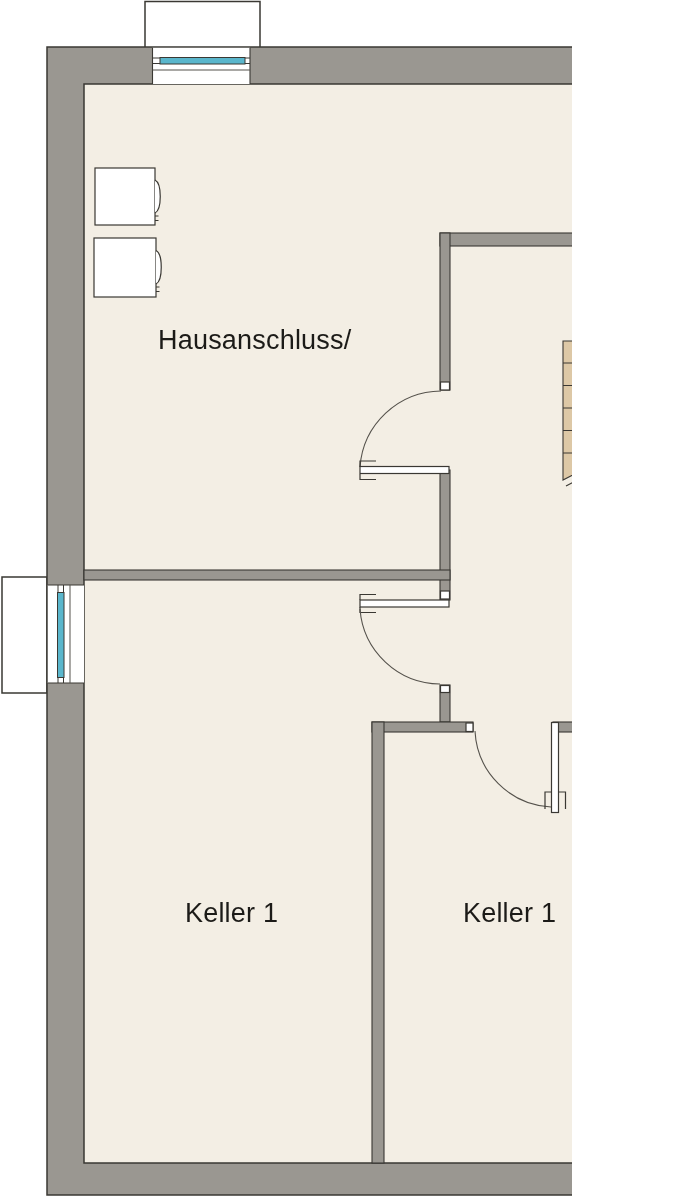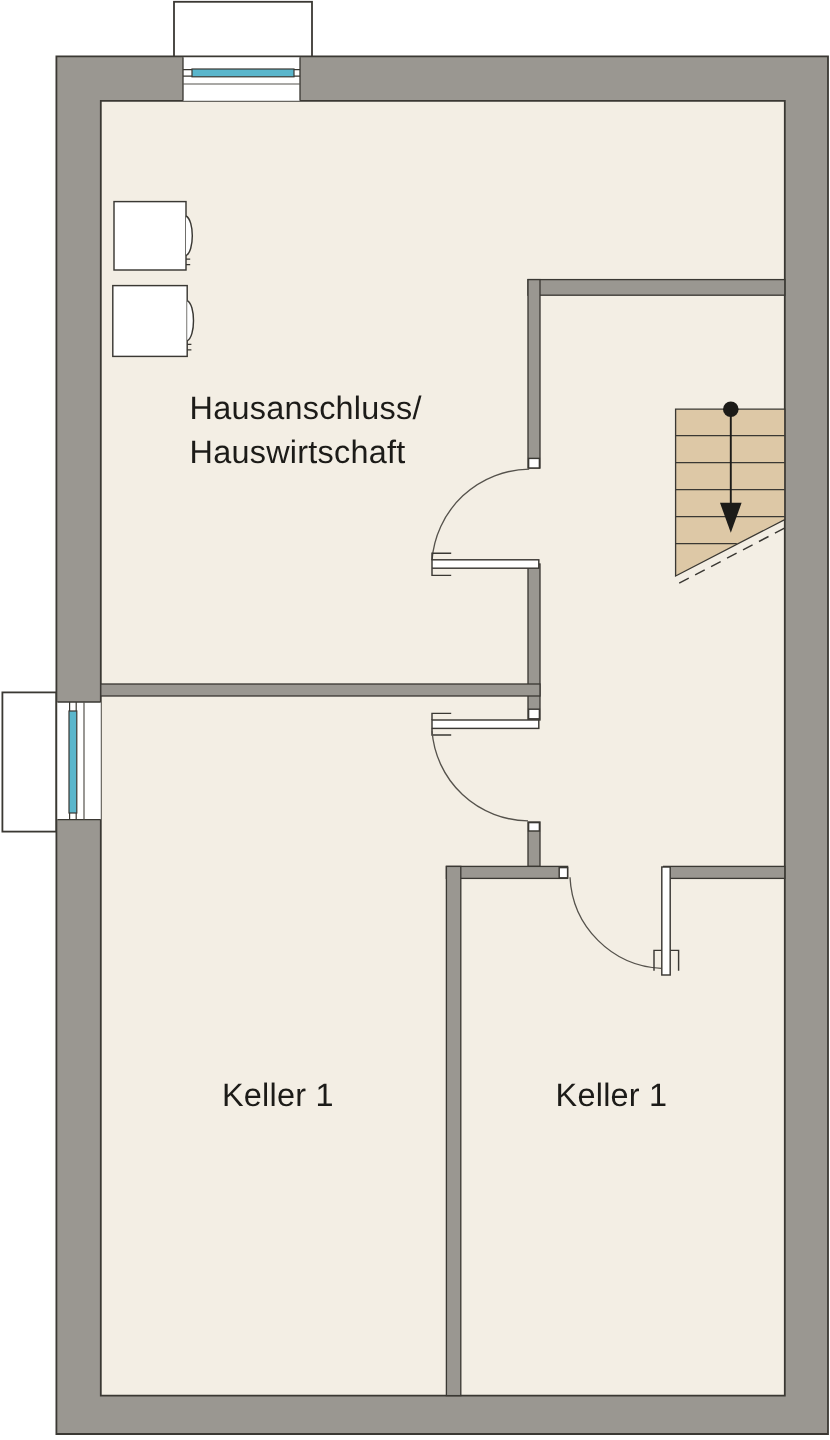--- a/index.html
+++ b/index.html
@@ -8,21 +8,21 @@
     --floor:#f3eee4;
     --stair:#ddc8a6;
     --glazing:#5ab6cc;
     --line:#3a3833;
     --thinline:#55524c;
     --text:#1c1b18;
   }
   html,body{margin:0;padding:0;background:var(--bg);}
   #plan{
     position:relative;
-    width:692px;height:1200px;
+    width:572px;height:1200px;
     background:var(--bg);
     font-family:"Liberation Sans", sans-serif;
     overflow:hidden;
   }
   #plan svg{position:absolute;left:0;top:0;}
   .room-label{
     position:absolute;
     color:var(--text);
     font-size:27px;
     line-height:37px;
@@ -123,18 +123,17 @@
       <g>
         <rect x="94" y="238" width="62" height="59"></rect>
         <path d="M156,250.5 C163,254 163,280.5 156,284"></path>
         <path d="M156,287 h3.5 M156,291.5 h3.5" style="stroke-width:1"></path>
       </g>
     </g>
   </svg>
 
   <div class="room-label" id="label-hausanschluss">
     <div>Hausanschluss/</div>
-    <div>Hauswirtschaft</div>
   </div>
   <div class="room-label" id="label-keller-left">Keller 1</div>
   <div class="room-label" id="label-keller-right">Keller 1</div>
 
 </div>
 
 </body></html>

